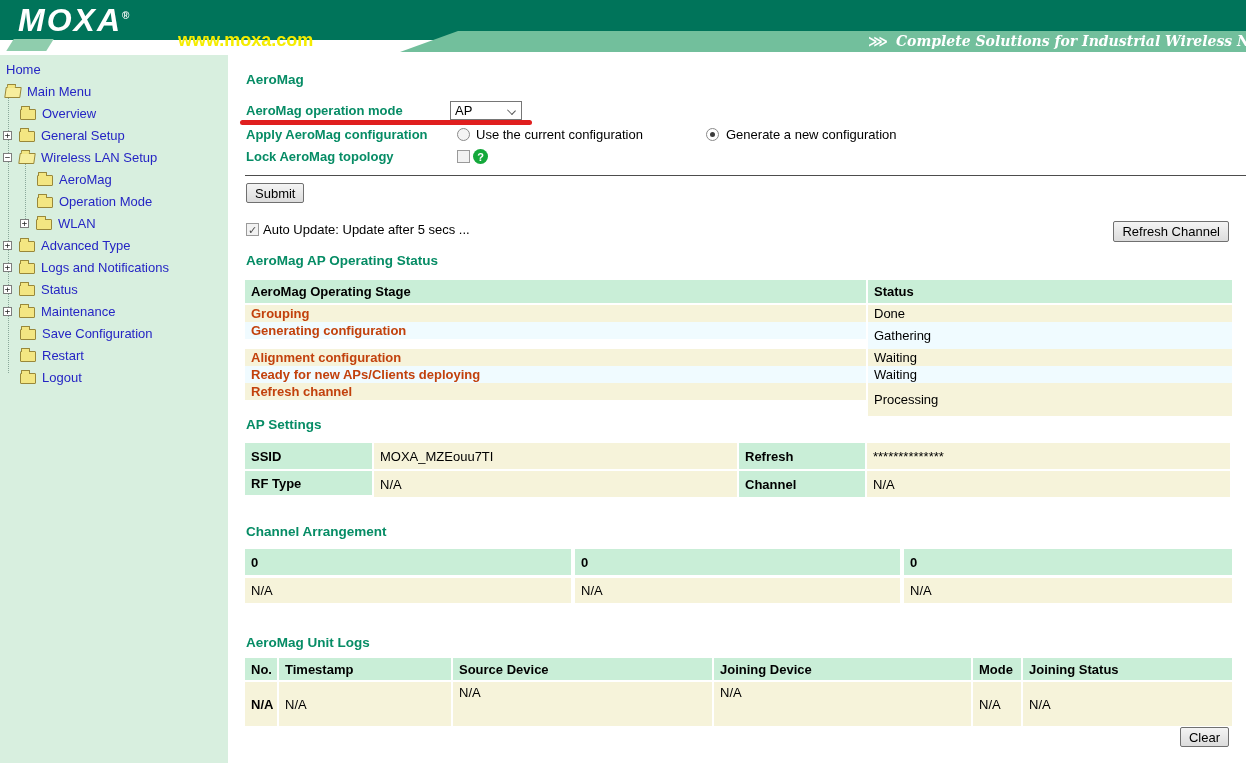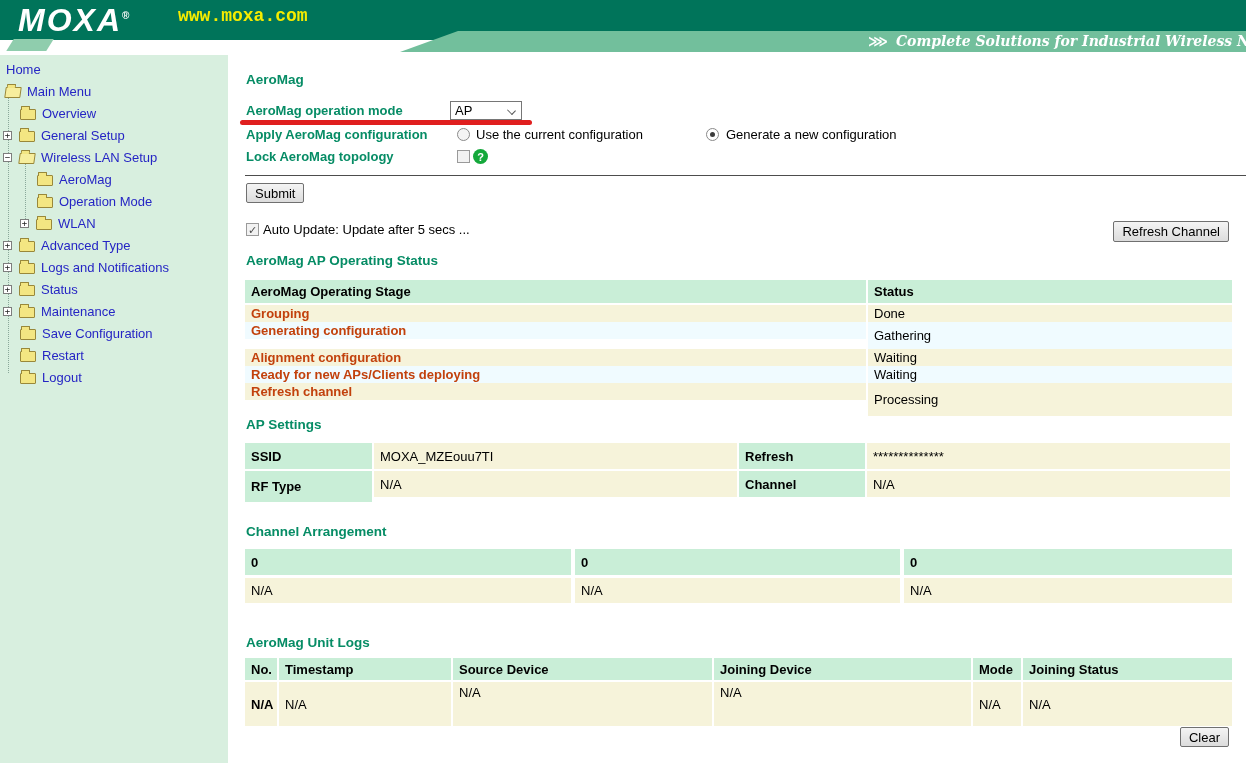--- a/index.html
+++ b/index.html
@@ -9,21 +9,21 @@
 
   
   .band-dark { position:absolute; left:0; top:0; width:1246px; height:40px; background:#00745a; }
   .band-mid  { position:absolute; left:400px; top:31px; right:0; height:21px; background:#72bf9c;
                clip-path:polygon(58px 0, 100% 0, 100% 100%, 0 100%); overflow:hidden; }
   .band-deco { position:absolute; left:10px; top:39px; width:40px; height:12px; background:#8fcdAd;
                transform:skewX(-32deg); }
   .logo { position:absolute; left:18px; top:2px; color:#ffffff; font-size:32px; font-weight:bold;
           letter-spacing:2px; font-style:italic; }
   .logo sup { font-size:10px; font-style:normal; letter-spacing:0; }
-  .site { position:absolute; left:178px; top:6px; color:#f5ec00; font-size:18px; font-weight:bold;font-family:Liberation Mono, monospace; }
+  .site { position:absolute; left:178px; top:30px; color:#f5ec00; font-size:18px; font-weight:bold; }
   .tagline { position:absolute; left:468px; top:2px; white-space:nowrap; color:#ffffff;
              font-family:"DejaVu Serif", serif; font-style:italic; font-weight:bold; font-size:14px; }
   .tagline .tri { font-family:"DejaVu Sans", sans-serif; font-style:normal; margin-right:8px; }
 
   
   .sidebar { position:absolute; left:0; top:55px; width:228px; height:708px; background:#d8efdf;
              font-size:13px; padding-top:3px; }
   .tree-vline { position:absolute; border-left:1px dotted #8aa89a; width:0; }
   .nav-row { position:relative; height:22px; display:flex; align-items:center; color:#2525c4;
              cursor:pointer; white-space:nowrap; }
@@ -247,21 +247,21 @@
     <div class="trow" style="margin-bottom:2px;">
       <div class="cell hd" style="width:127px; height:26px;">SSID</div>
       <div class="gap2"></div>
       <div class="cell cream" style="width:363px; height:26px;">MOXA_MZEouu7TI</div>
       <div class="gap2"></div>
       <div class="cell hd" style="width:126px; height:26px;">Refresh</div>
       <div class="gap2"></div>
       <div class="cell cream" style="width:363px; height:26px;">**************</div>
     </div>
     <div class="trow">
-      <div class="cell hd" style="width:127px; height:31px;">RF Type</div>
+      <div class="cell hd" style="width:127px; height:24px;">RF Type</div>
       <div class="gap2"></div>
       <div class="cell cream" style="width:363px; height:26px;">N/A</div>
       <div class="gap2"></div>
       <div class="cell hd" style="width:126px; height:26px;">Channel</div>
       <div class="gap2"></div>
       <div class="cell cream" style="width:363px; height:26px;">N/A</div>
     </div>
   </div>
 
   <div class="heading" style="left:246px; top:524px;">Channel Arrangement</div>

